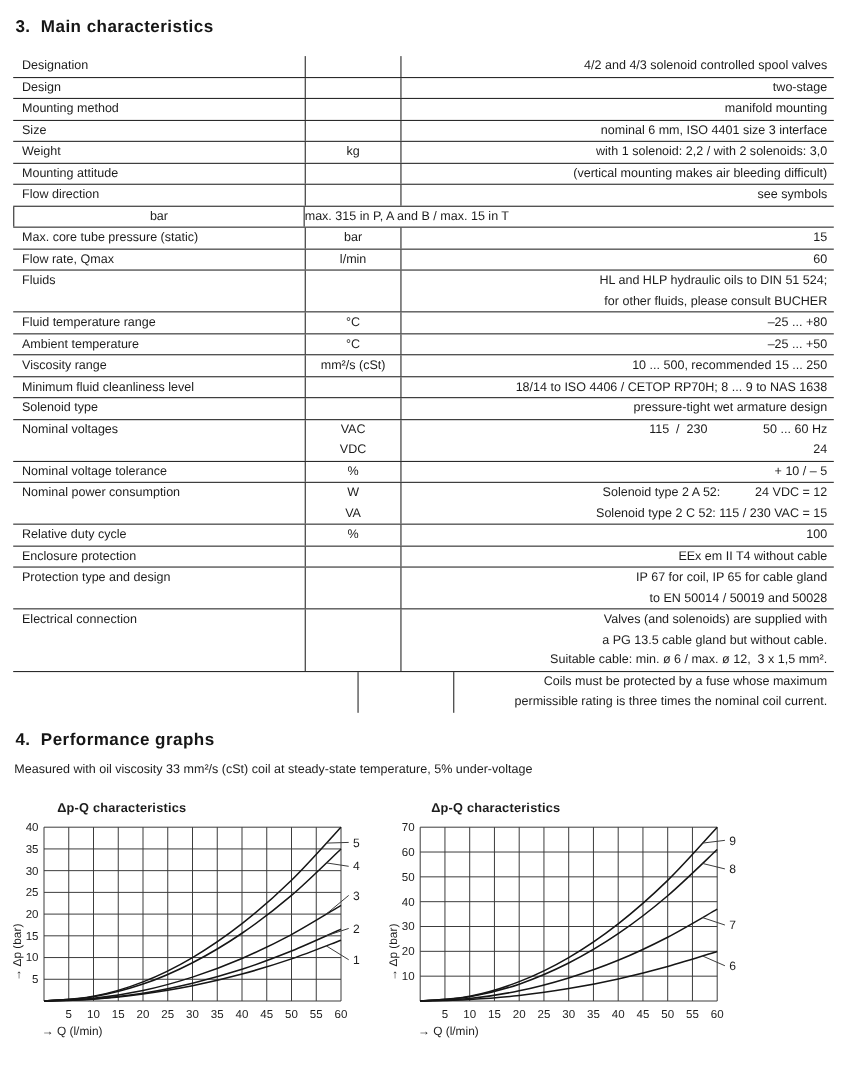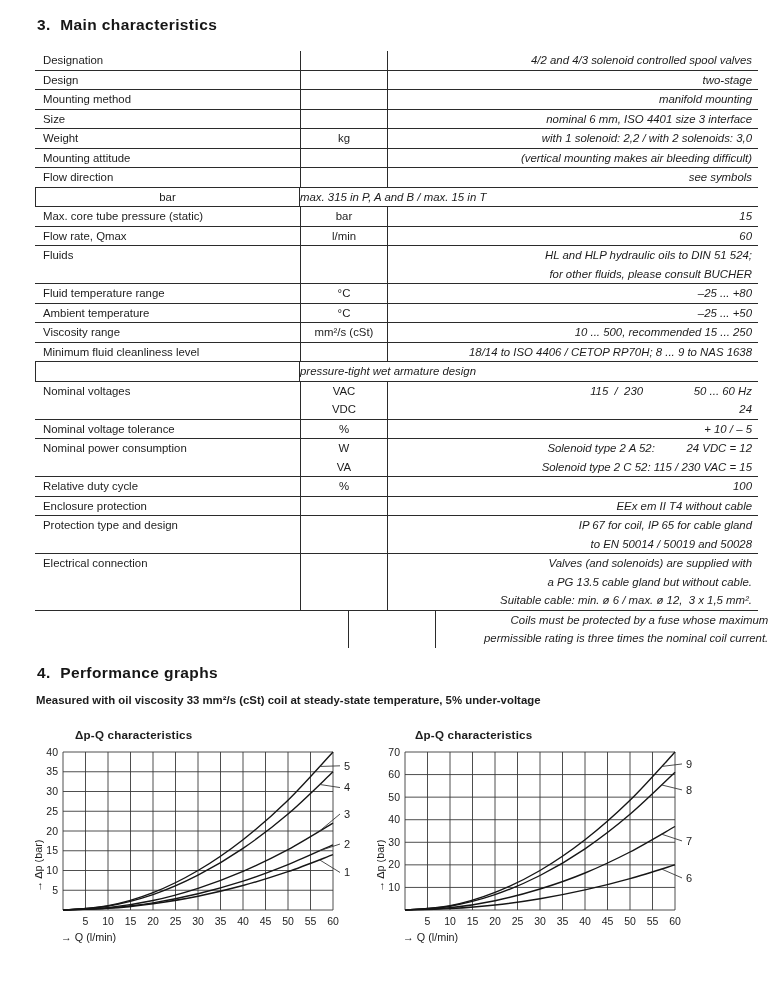--- a/index.html
+++ b/index.html
@@ -1,28 +1,28 @@
 <!DOCTYPE html>
 <html><head>
 <meta charset="utf-8">
 <style>
   html,body{margin:0;padding:0;background:#ffffff;}
   body{width:777px;height:981px;overflow:hidden;font-family:"Liberation Sans",sans-serif;color:#1c1c1c;}
-  .page{padding:10px 19px 0 35px;}
+  .page{padding:10px 19px 0 12px;}
   .sec{font-size:15.5px;font-weight:700;letter-spacing:.4px;white-space:pre;margin:0;color:#161616;}
   .sec3{margin:6px 0 0 2px;}
   .sec4{margin:16px 0 0 2px;}
-  .note{font-size:11.4px;margin:12px 0 0 1px;white-space:pre;font-weight:bold;}
+  .note{font-size:11.4px;margin:12px 0 0 1px;white-space:pre;}
   .ctable{margin-top:17px;}
   .trow{display:grid;grid-template-columns:265px 88px auto;border-bottom:1px solid #2b2b2b;}
   .trow.last{border-bottom:none;gap:48px;}
   .cell{font-size:11.4px;padding:0;}
   .cell.c1{padding-left:8px;}
   .cell.c2{text-align:center;border-left:1px solid #2b2b2b;border-right:1px solid #2b2b2b;}
-  .cell.c3{text-align:right;padding-right:6px;font-style:italic;}
+  .cell.c3{text-align:right;padding-right:6px;}
   .line{line-height:18.5px;white-space:pre;min-height:18.5px;}
   .charts{display:flex;gap:2px;margin-top:22px;}
   .chart-title{font-size:11.6px;font-weight:700;letter-spacing:.2px;height:16px;margin-bottom:2px;}
   .chart-left .chart-title{padding-left:40px;}
   .chart-right .chart-title{padding-left:38px;}
   svg text{font-family:"Liberation Sans",sans-serif;fill:#1c1c1c;}
 </style>
 </head>
 <body>
 
@@ -171,20 +171,23 @@
       <div class="trow">
         <div class="cell c1">
           <div class="line">Minimum fluid cleanliness level</div>
         </div>
         <div class="cell c2"></div>
         <div class="cell c3">
           <div class="line">18/14 to ISO 4406 / CETOP RP70H; 8 ... 9 to NAS 1638</div>
         </div>
       </div>
       <div class="trow">
+        <div class="cell c1">
+          <div class="line">Solenoid type</div>
+        </div>
         <div class="cell c2"></div>
         <div class="cell c3">
           <div class="line">pressure-tight wet armature design</div>
         </div>
       </div>
       <div class="trow">
         <div class="cell c1">
           <div class="line">Nominal voltages</div>
         </div>
         <div class="cell c2">

